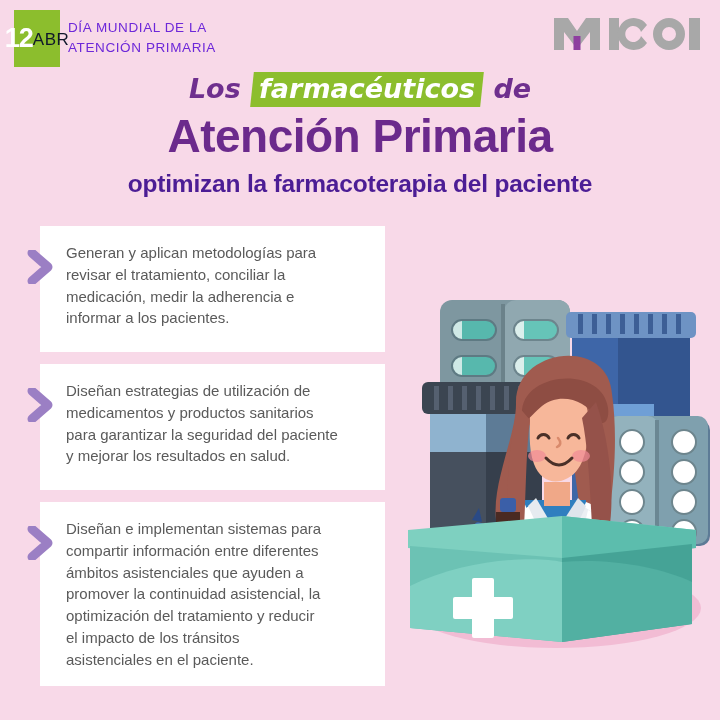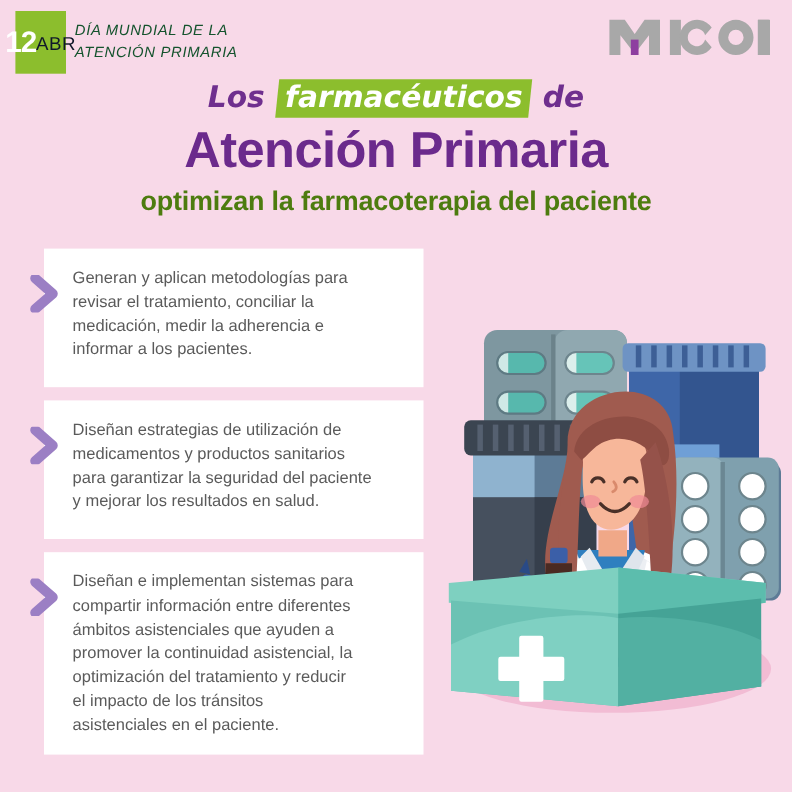--- a/index.html
+++ b/index.html
@@ -16,23 +16,22 @@
     position:absolute;left:14px;top:10px;width:46px;height:57px;
     background:#8cbe2d;color:#ffffff;
     display:flex;flex-direction:row;align-items:center;justify-content:center;
     line-height:1;
   }
   .date-day{font-size:27px;font-weight:bold;letter-spacing:-1px;}
   .date-mon{font-size:17px;font-weight:normal;letter-spacing:.5px;margin-top:2px;color:#0f172a;}
 
   .header-title{
     position:absolute;left:68px;top:18px;width:260px;
-    color:#14532d;font-size:13.5px;font-weight:normal;letter-spacing:.6px;line-height:1.45;
+    color:#6d28d9;font-size:13.5px;font-weight:normal;letter-spacing:.6px;line-height:1.45;
     text-transform:uppercase;
-    font-style:italic;
   }
 
   .logo{position:absolute;right:20px;top:14px;height:38px;display:flex;align-items:center;}
   .logo svg{display:block;}
 
   
   .kicker{
     position:absolute;top:72px;left:0;width:720px;text-align:center;
     font-family:"DejaVu Sans", sans-serif;
     font-size:27px;font-style:italic;font-weight:bold;color:#6f2f8e;
@@ -44,21 +43,21 @@
   }
   .kicker .hl span{display:inline-block;transform:skewX(6deg);}
 
   .title-main{
     position:absolute;top:113px;left:0;width:720px;text-align:center;
     font-size:46px;font-weight:bold;color:#6b2a8c;letter-spacing:-.5px;
     line-height:1;
   }
   .title-sub{
     position:absolute;top:170px;left:0;width:720px;text-align:center;
-    font-size:24.5px;font-weight:bold;color:#4d7c0f;letter-spacing:-.2px;
+    font-size:24.5px;font-weight:bold;color:#4c1d95;letter-spacing:-.2px;
   }
 
   
   .card{
     position:absolute;left:40px;background:#ffffff;
     box-sizing:border-box;padding:16px 20px 14px 26px;
   }
   .card-text{
     color:#5a5a5a;font-size:15px;line-height:1.45;margin:0;
     white-space:pre-line;

